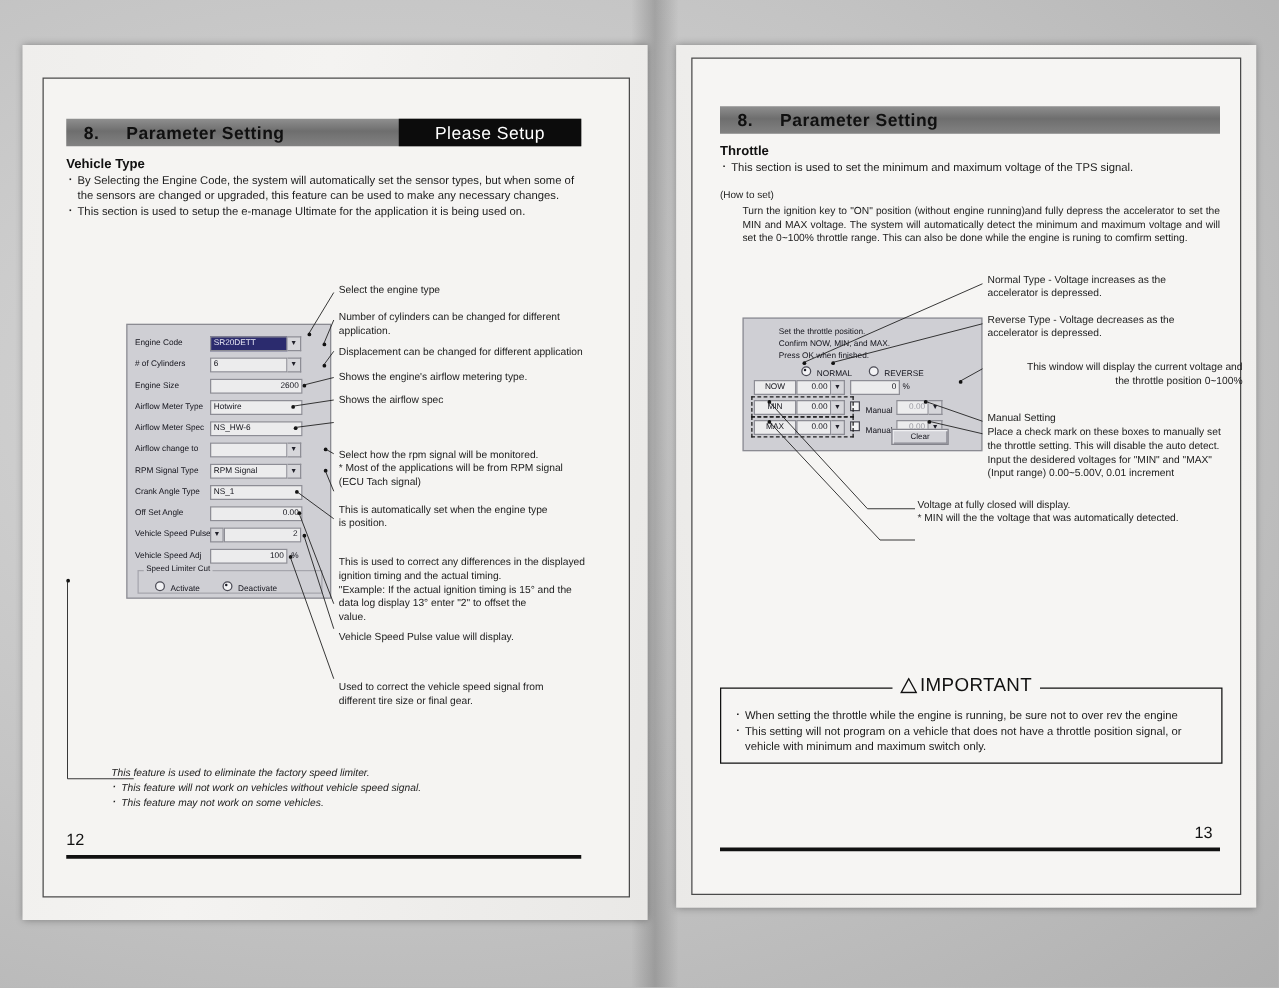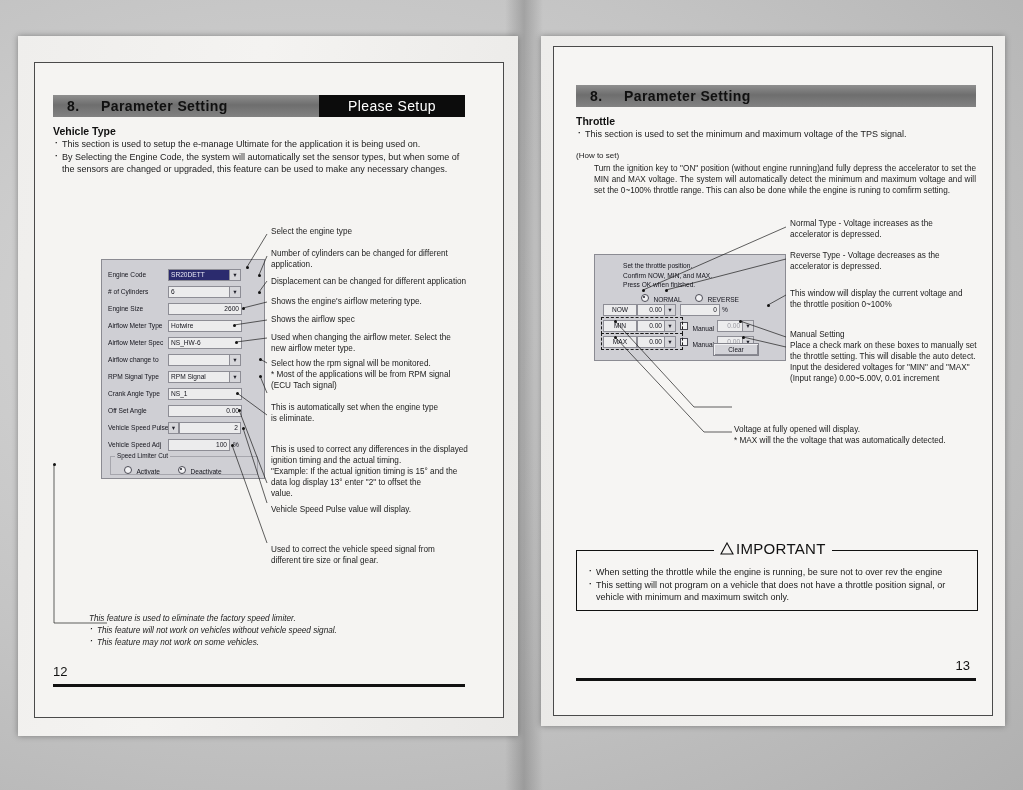--- a/index.html
+++ b/index.html
@@ -103,22 +103,22 @@
 
     <div class="sec-head" style="left:18px;top:32px;width:412px;">
       <span class="sec-num">8.</span>
       <span class="sec-title">Parameter Setting</span>
       <span class="please-setup">Please Setup</span>
     </div>
 
     <div class="h3" style="position:absolute;left:18px;top:62px;text-align:right;">Vehicle Type</div>
 
     <ul class="bul body-txt" style="position:absolute;left:19px;top:76px;width:418px;">
+      <li>By Selecting the Engine Code, the system will automatically set the sensor types, but when some of the sensors are changed or upgraded, this feature can be used to make any necessary changes.</li>
       <li>This section is used to setup the e-manage Ultimate for the application it is being used on.</li>
-      <li>By Selecting the Engine Code, the system will automatically set the sensor types, but when some of the sensors are changed or upgraded, this feature can be used to make any necessary changes.</li>
     </ul>
 
     <div class="dlg" style="left:66px;top:196px;width:162px;height:218px;">
 
       <div class="fieldrow" style="left:6px;top:8px;">
         <span class="flabel" style="width:60px;">Engine Code</span>
         <span class="fbox sel" style="width:62px;">SR20DETT</span>
         <span class="caret">▼</span>
       </div>
 
@@ -235,34 +235,30 @@
     </div>
 
     <div class="note" style="position:absolute;left:236px;top:234px;width:206px;">
       <div>Shows the engine's airflow metering type.</div>
     </div>
 
     <div class="note" style="position:absolute;left:236px;top:252px;width:206px;">
       <div>Shows the airflow spec</div>
     </div>
 
-    <div class="note" style="position:absolute;left:236px;top:270px;width:210px;">
-      <div>Used when changing the airflow meter. Select the</div>
-      <div>new airflow meter type.</div>
-    </div>
 
     <div class="note" style="position:absolute;left:236px;top:296px;width:212px;">
       <div>Select how the rpm signal will be monitored.</div>
       <div>* Most of the applications will be from RPM signal</div>
       <div>   (ECU Tach signal)</div>
     </div>
 
     <div class="note" style="position:absolute;left:236px;top:340px;width:212px;">
       <div>This is automatically set when the engine type</div>
-      <div>is eliminate.</div>
+      <div>is position.</div>
     </div>
 
     <div class="note" style="position:absolute;left:236px;top:366px;width:218px;margin-top:16px;">
       <div>This is used to correct any differences in the displayed</div>
       <div>ignition timing and the actual timing.</div>
       <div>"Example: If the actual ignition timing is 15° and the</div>
       <div>              data log display 13° enter "2" to offset the</div>
       <div>              value.</div>
     </div>
 
@@ -383,38 +379,38 @@
     <div class="note" style="position:absolute;left:236px;top:172px;width:200px;">
       <div>Normal Type - Voltage increases as the</div>
       <div>                         accelerator is depressed.</div>
     </div>
 
     <div class="note" style="position:absolute;left:236px;top:204px;width:200px;">
       <div>Reverse Type - Voltage decreases as the</div>
       <div>                          accelerator is depressed.</div>
     </div>
 
-    <div class="note" style="position:absolute;left:236px;top:242px;width:204px;">
+    <div class="note" style="position:absolute;left:236px;top:242px;width:204px;text-align:right;">
       <div>This window will display the current voltage and</div>
       <div>the throttle position 0~100%</div>
     </div>
 
     <div class="note" style="position:absolute;left:236px;top:283px;width:208px;">
       <div>Manual Setting</div>
       <div>Place a check mark on these boxes to manually set</div>
       <div>the throttle setting. This will disable the auto detect.</div>
       <div>Input the desidered voltages for "MIN" and "MAX"</div>
       <div>(Input range) 0.00~5.00V,  0.01 increment</div>
     </div>
 
-
-    <div class="note" style="position:absolute;left:180px;top:378px;width:250px;">
-      <div>Voltage at fully opened will display.</div>
-      <div>* MAX will the the voltage that was automatically detected.</div>
-    </div>
+    <div class="note" style="position:absolute;left:180px;top:352px;width:250px;">
+      <div>Voltage at fully closed will display.</div>
+      <div>* MIN will the the voltage that was automatically detected.</div>
+    </div>
+
 
     <div class="imp-box" style="left:22px;top:503px;width:400px;height:59px;"></div>
     <div class="imp-title" style="left:160px;top:493px;">
       <svg width="14" height="13" viewBox="0 0 14 13">
         <path d="M7 1 L13 12 L1 12 Z" fill="none" stroke="#111" stroke-width="1.1"></path>
       </svg>
       <span>IMPORTANT</span>
     </div>
 
     <ul class="bul body-txt" style="position:absolute;left:34px;top:520px;width:378px;">

